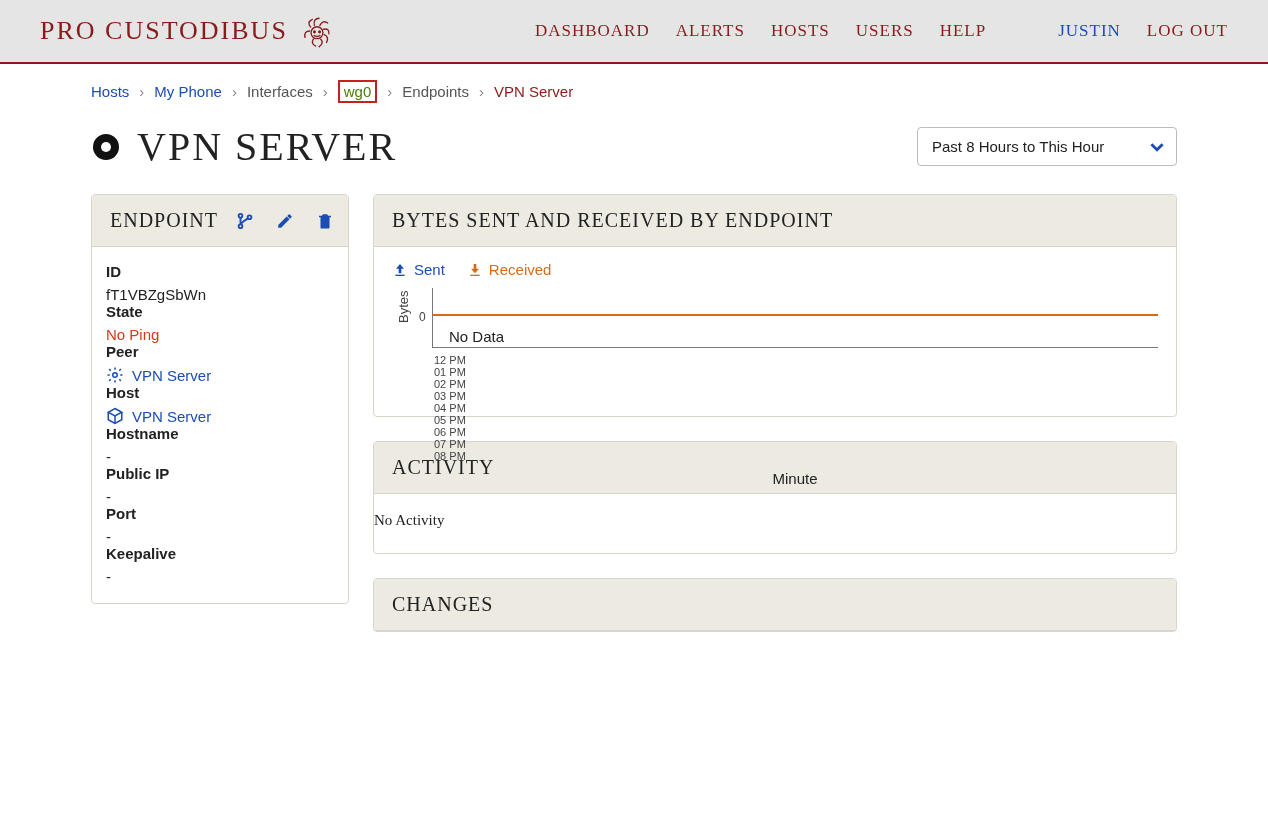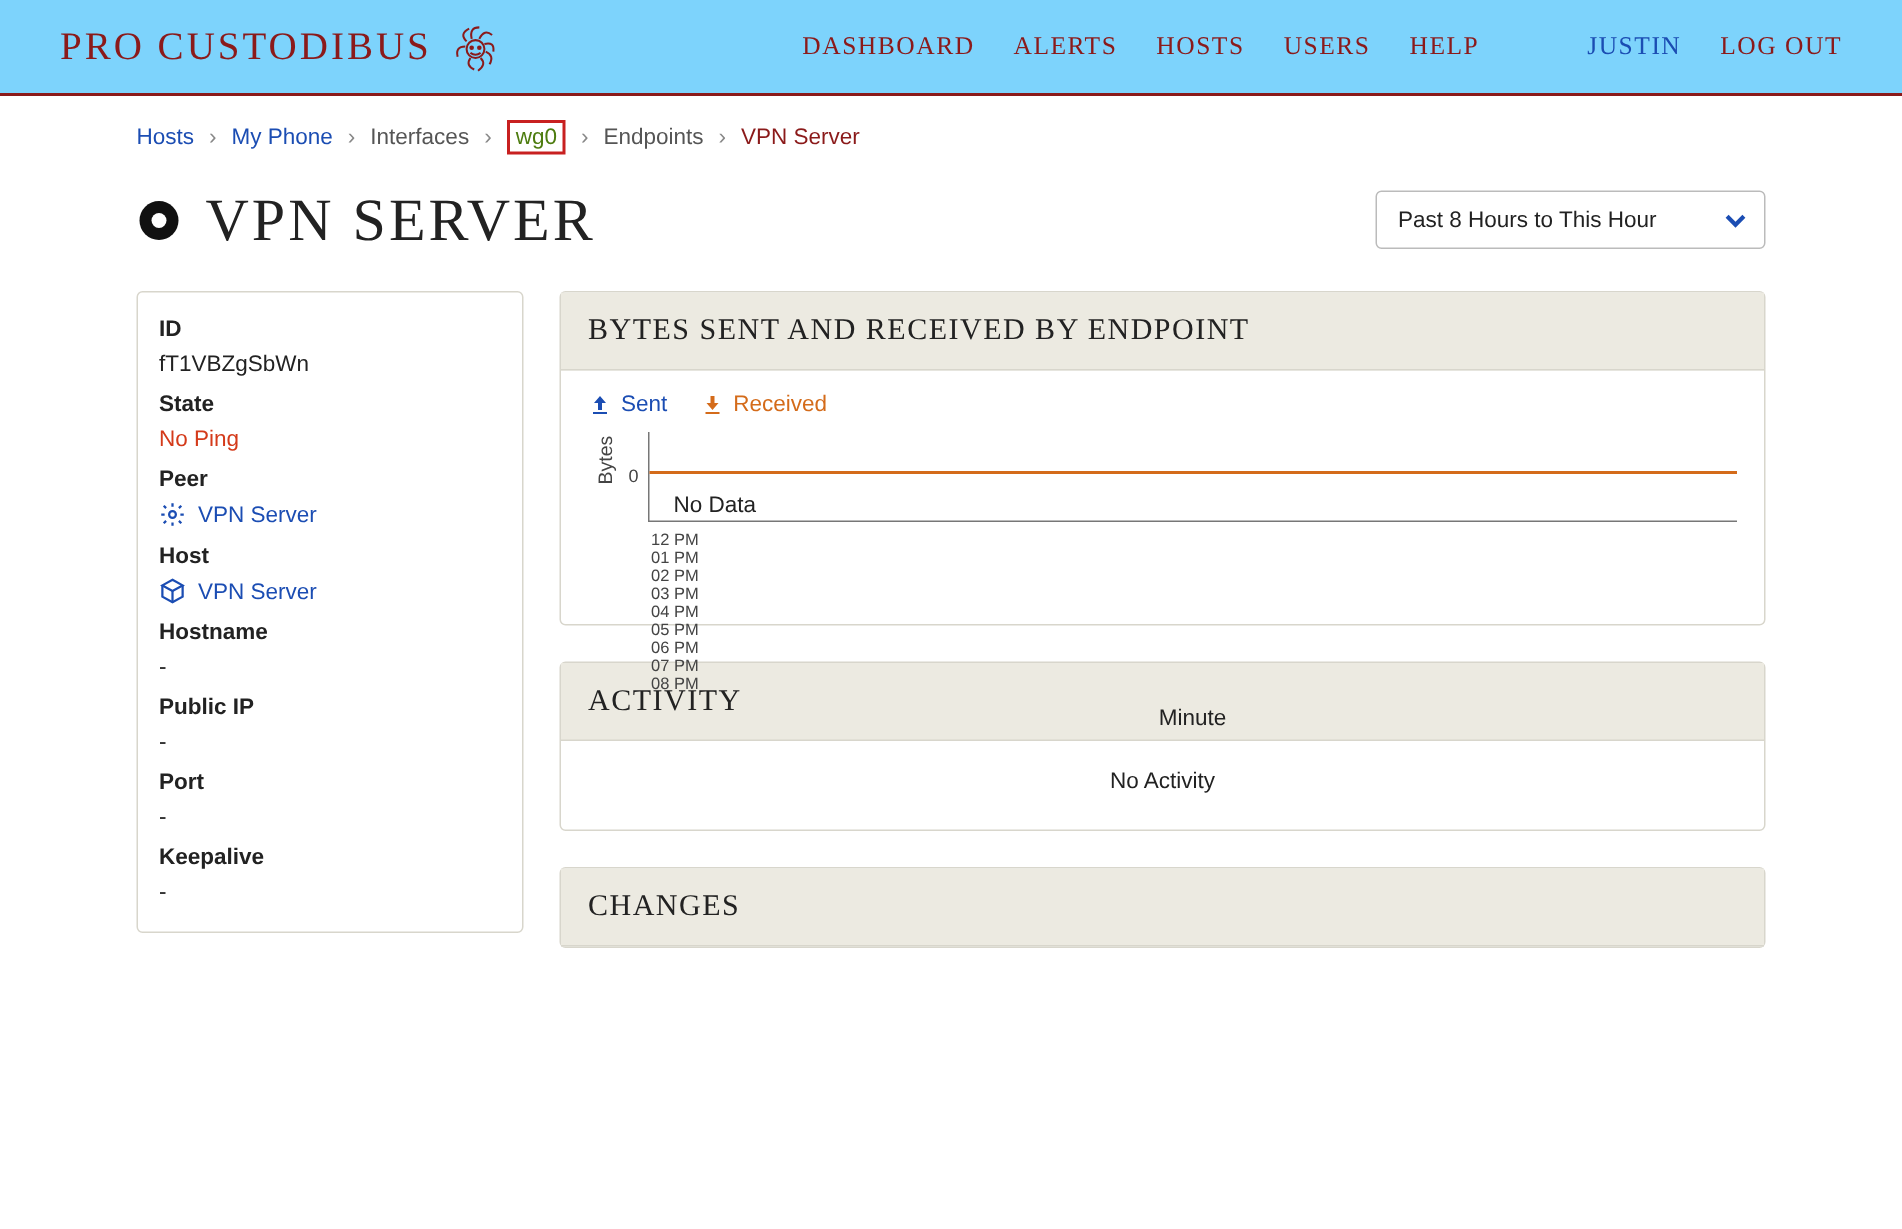--- a/index.html
+++ b/index.html
@@ -3,21 +3,21 @@
 <meta charset="utf-8">
 <style>
   * { box-sizing: border-box; margin: 0; padding: 0; }
   body {
     font-family: "Segoe UI", "Helvetica Neue", Arial, sans-serif;
     background: #fff;
     color: #222;
     font-size: 15px;
   }
   .topbar {
-    background: #7dd3fc;
+    background: #e5e5e5;
     border-bottom: 2px solid #8b1a1a;
     padding: 0 40px;
     height: 64px;
     display: flex;
     align-items: center;
     justify-content: space-between;
   }
   .brand {
     display: flex;
     align-items: center;
@@ -120,21 +120,21 @@
     letter-spacing: 1px;
     color:#222;
     display:flex;
     align-items:center;
     gap: 18px;
   }
   .card-head .tools { margin-left:auto; display:flex; gap:22px; color:#1b4db3; }
   .card-head .tools span{cursor:pointer;}
   .endpoint-card { width: 258px; flex-shrink:0;}
   .endpoint-body { padding: 12px 14px 18px; }
-  .field-label { font-weight:600; margin-top:10px; }
+  .field-label { font-weight:600; }
   .field-label:first-child{ margin-top:4px;}
   .field-value { margin-top:6px; }
   .no-ping { color:#d43a1a; }
   .link { color:#1b4db3; text-decoration:none; display:flex; align-items:center; gap:8px; cursor:pointer;}
   .main-col { flex:1; display:flex; flex-direction:column; gap:24px;}
   .chart-card .chart-body { padding: 14px 18px 18px; }
   .legend { display:flex; gap:22px; margin-bottom:10px; font-size:15px;}
   .legend .sent { color:#1b4db3; display:flex; align-items:center; gap:6px; cursor:pointer;}
   .legend .recv { color:#d46b1a; display:flex; align-items:center; gap:6px; cursor:pointer;}
   .chart-area {
@@ -164,21 +164,21 @@
     display:flex; justify-content:space-between; font-size:11px; color:#444; margin-top:6px;
     padding: 0 2px;
     flex-direction: column;
   }
   .chart-xlabel { text-align:center; font-size:15px; margin-top:8px;}
   .table { width:100%; border-collapse:collapse; }
   .table th, .table td {
     text-align:left; padding: 12px 14px; font-size:15px;
   }
   .table thead th { font-weight:600; border-bottom:1px solid #d8d6cc;}
-  .no-activity { text-align:center; padding: 18px 0 24px; }
+  .no-activity { text-align:left; padding: 18px 0 24px; font-family: Liberation Serif, serif; }
   .changes-body { padding: 0 4px 10px;}
   svg{display:block;}
 </style>
 </head>
 <body>
 
 <div class="topbar">
   <div class="brand">
     <span>PRO CUSTODIBUS</span>
     <span class="brand-logo">
@@ -242,20 +242,44 @@
         <svg width="14" height="14" viewBox="0 0 10 10">
             <path d="M1 3 L5 7 L9 3" fill="none" stroke="#1b4db3" stroke-width="2"></path>
           </svg>
       </span>
     </div>
   </div>
 
   <div class="layout">
 
     <div class="card endpoint-card">
+      <div class="card-head">
+        <span>ENDPOINT</span>
+        <div class="tools">
+          <span>
+            <svg width="18" height="18" viewBox="0 0 24 24" fill="none" stroke="#1b4db3" stroke-width="2.5">
+                <circle cx="6" cy="5" r="2.5"></circle>
+                <circle cx="6" cy="19" r="2.5"></circle>
+                <circle cx="18" cy="7" r="2.5"></circle>
+                <path d="M6 7.5 V16.5"></path>
+                <path d="M16 8.5 Q10 12 6 16"></path>
+              </svg>
+          </span>
+          <span>
+            <svg width="18" height="18" viewBox="0 0 24 24" fill="#1b4db3">
+                <path d="M3 17.2V21h3.8L18 9.8l-3.8-3.8L3 17.2zM20.7 7c.4-.4.4-1 0-1.4l-2.3-2.3c-.4-.4-1-.4-1.4 0L15 5.3 18.7 9 20.7 7z"></path>
+              </svg>
+          </span>
+          <span>
+            <svg width="18" height="18" viewBox="0 0 24 24" fill="#1b4db3">
+                <path d="M6 7h12v14a1 1 0 0 1-1 1H7a1 1 0 0 1-1-1V7zm3-4h6l1 2h4v2H4V5h4l1-2z"></path>
+              </svg>
+          </span>
+        </div>
+      </div>
       <div class="endpoint-body">
         <div class="field-label">ID</div>
         <div class="field-value">fT1VBZgSbWn</div>
 
         <div class="field-label">State</div>
         <div class="field-value no-ping">No Ping</div>
 
         <div class="field-label">Peer</div>
         <div class="field-value">
           <a class="link">

